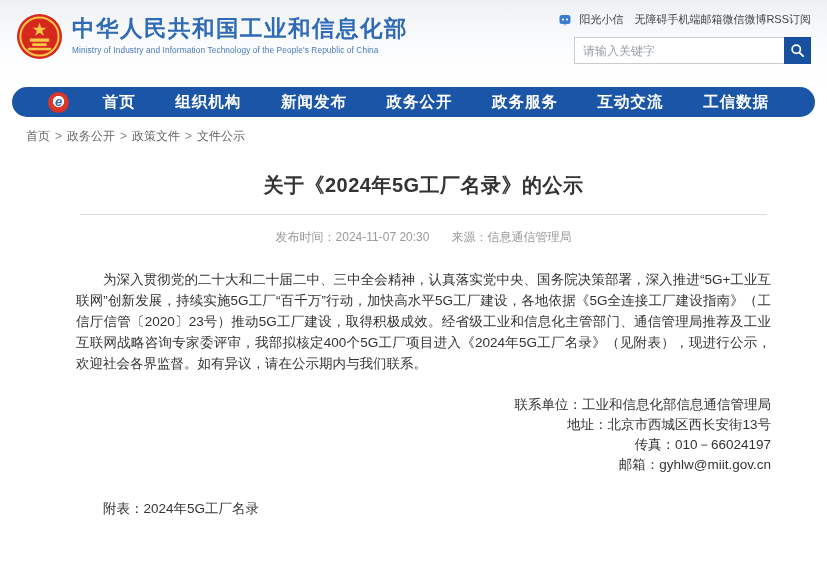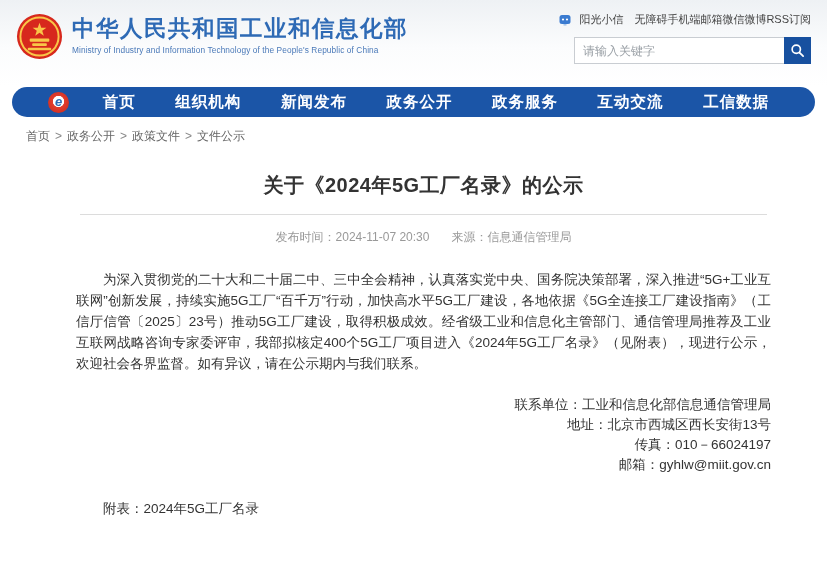--- a/index.html
+++ b/index.html
@@ -174,21 +174,21 @@
 
   <main class="article">
     <h1 class="article-title">关于《2024年5G工厂名录》的公示</h1>
     <hr class="divider">
 
     <div class="meta">
       <span>发布时间：</span><span>2024-11-07 20:30</span><span class="meta-gap"></span><span>来源：</span><span>信息通信管理局</span>
     </div>
 
     <div class="bodytext">
-      <p>为深入贯彻党的二十大和二十届二中、三中全会精神，认真落实党中央、国务院决策部署，深入推进“5G+工业互联网”创新发展，持续实施5G工厂“百千万”行动，加快高水平5G工厂建设，各地依据《5G全连接工厂建设指南》（工信厅信管〔2025〕23号）推动5G工厂建设，取得积极成效。经省级工业和信息化主管部门、通信管理局推荐及工业互联网战略咨询专家委评审，我部拟核定400个5G工厂项目进入《2024年5G工厂名录》（见附表），现进行公示，欢迎社会各界监督。如有异议，请在公示期内与我们联系。</p>
+      <p>为深入贯彻党的二十大和二十届二中、三中全会精神，认真落实党中央、国务院决策部署，深入推进“5G+工业互联网”创新发展，持续实施5G工厂“百千万”行动，加快高水平5G工厂建设，各地依据《5G全连接工厂建设指南》（工信厅信管〔2020〕23号）推动5G工厂建设，取得积极成效。经省级工业和信息化主管部门、通信管理局推荐及工业互联网战略咨询专家委评审，我部拟核定400个5G工厂项目进入《2024年5G工厂名录》（见附表），现进行公示，欢迎社会各界监督。如有异议，请在公示期内与我们联系。</p>
       <div class="contact">
           <p>联系单位：工业和信息化部信息通信管理局</p>
           <p>地址：北京市西城区西长安街13号</p>
           <p>传真：010－66024197</p>
           <p>邮箱：gyhlw@miit.gov.cn</p>
         </div>
       <p class="attach">附表：2024年5G工厂名录</p>
     </div>
 
   </main>

